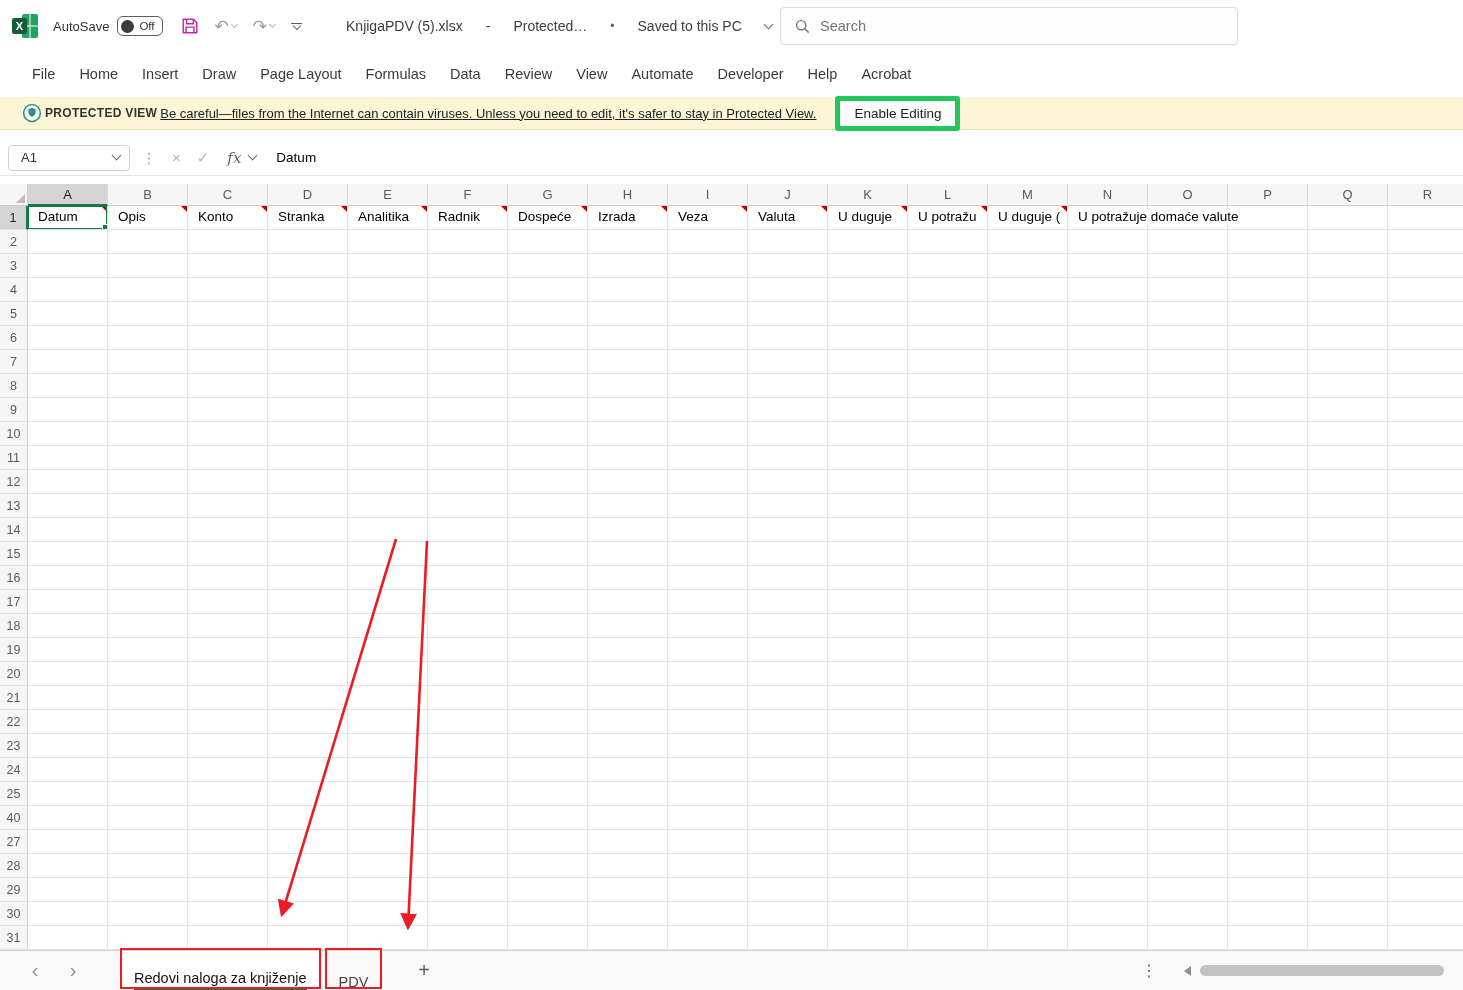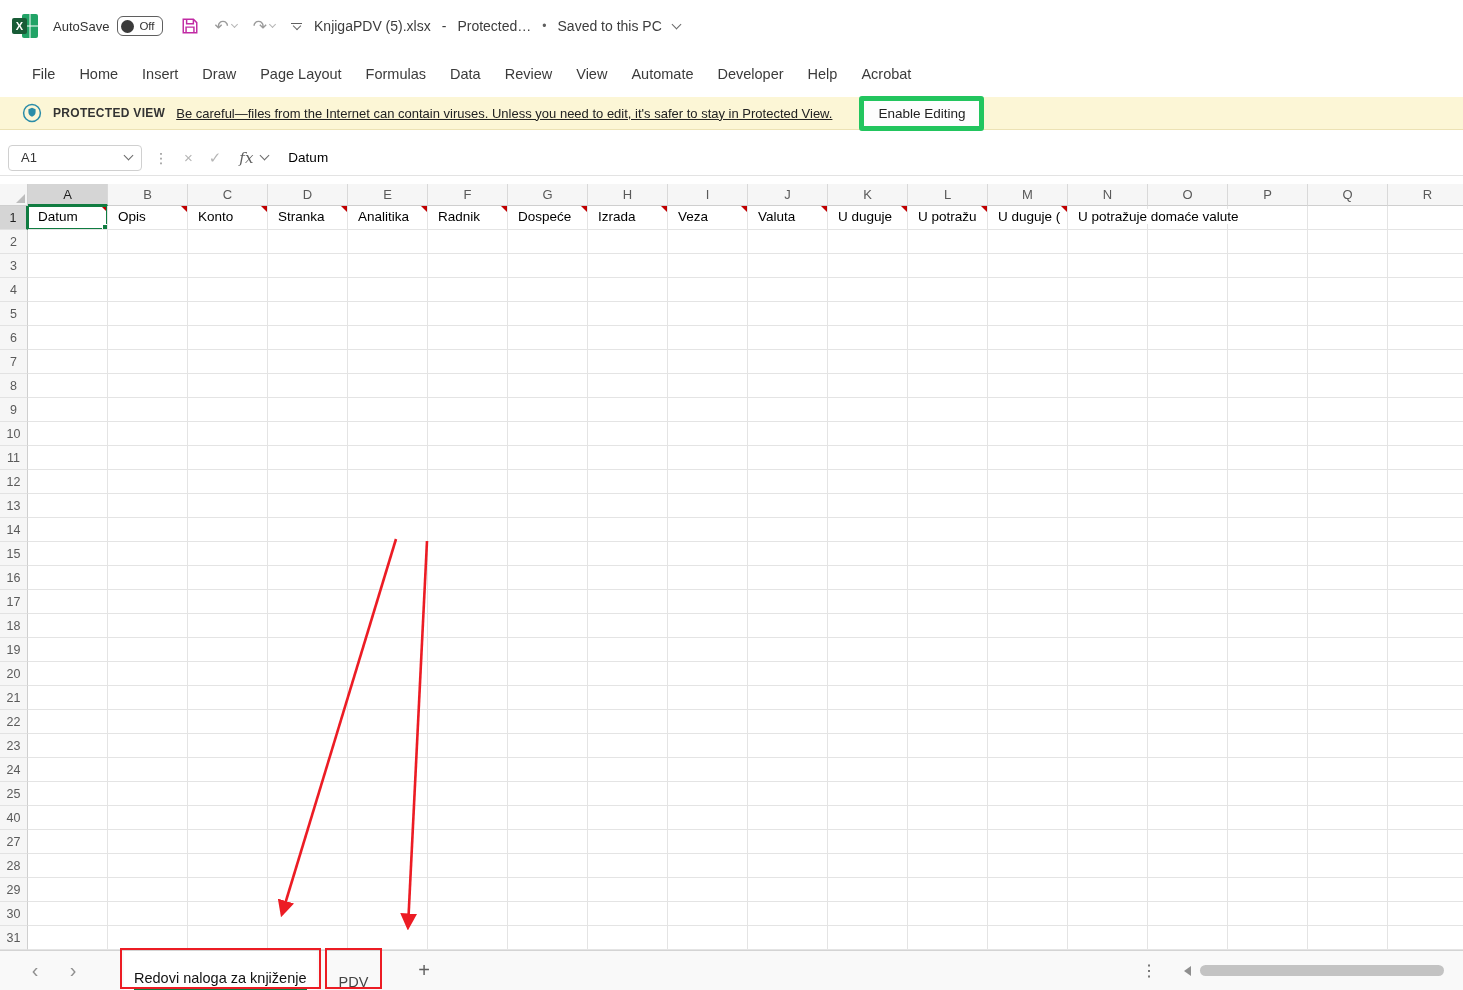--- a/index.html
+++ b/index.html
@@ -12,38 +12,38 @@
   .autosave-label{margin-left:14px;font-size:13px;color:#333}
   .autosave-toggle{display:flex;align-items:center;margin-left:8px;height:20px;border:1px solid #5f5f5f;border-radius:6px;padding:0 7px 0 3px;gap:5px;background:#fff;cursor:pointer}
   .toggle-knob{width:13px;height:13px;border-radius:50%;background:#3b3b3b}
   .toggle-label{font-size:11.5px;color:#333}
   .qat-btn{display:flex;align-items:center;gap:3px;margin-left:16px;color:#9b9b9b;font-size:17px;line-height:1}
   .save-btn{margin-left:18px;display:flex;align-items:center}
   .chev{display:inline-block;width:7px;height:7px;border-right:1.5px solid #6a6a6a;border-bottom:1.5px solid #6a6a6a;transform:rotate(45deg);margin-top:-4px}
   .chev.small{width:5px;height:5px;border-color:#b5b5b5}
   .qat-more{display:flex;flex-direction:column;align-items:center;margin-left:16px}
   .qat-more .bar{width:11px;border-top:1.6px solid #5f5f5f;margin-bottom:3px}
-  .doc-title{display:flex;align-items:center;gap:11px;margin-left:12px;font-size:14px;color:#3d3d3d;white-space:nowrap}
+  .doc-title{display:flex;align-items:center;gap:23px;margin-left:44px;font-size:14px;color:#3d3d3d;white-space:nowrap}
   .doc-title .bullet{color:#5f5f5f;font-size:12px}
   .search-box{position:absolute;left:780px;top:7px;width:458px;height:38px;border:1px solid #dcdcdc;border-radius:4px;background:#fdfdfd;display:flex;align-items:center;padding-left:14px;gap:10px;box-shadow:0 1px 2px rgba(0,0,0,.04)}
   .search-box input{border:none;outline:none;background:transparent;font-size:14.5px;color:#616161;width:90%;font-family:"Liberation Sans",sans-serif}
 
   
   .menubar{position:absolute;top:52px;left:0;width:100%;height:45px;display:flex;align-items:center;padding-left:20px;background:#fff}
   .menu-tab{padding:0 12px;font-size:14.5px;color:#3b3b3b;cursor:pointer;line-height:45px}
 
   
-  .banner{position:absolute;top:97px;left:0;width:100%;height:33px;background:#fcf6d6;border-bottom:1px solid #ece2b5;display:flex;align-items:center;padding-left:22px;gap:11px}
+  .banner{position:absolute;top:97px;left:0;width:100%;height:33px;background:#fcf6d6;border-bottom:1px solid #ece2b5;display:flex;align-items:center;padding-left:22px;gap:3px}
   .banner-label{font-size:12px;font-weight:bold;letter-spacing:.3px;color:#333;white-space:nowrap}
   .banner-msg{font-size:13px;color:#222;text-decoration:underline;white-space:nowrap;cursor:pointer}
   .banner-btn{margin-left:16px;padding:5px 14px;background:#fdfdfd;border:5px solid #22c55e;border-radius:3px;font-size:13.5px;color:#222;cursor:pointer;white-space:nowrap}
 
   
   .formula{position:absolute;top:140px;left:0;width:100%;height:36px;display:flex;align-items:center;padding-left:8px;border-bottom:1px solid #e3e3e3;background:#fff}
-  .name-box{width:134px;height:26px;border:1px solid #d0d0d0;border-radius:4px;display:flex;align-items:center;justify-content:space-between;padding:0 9px 0 12px;font-size:13px;color:#333;cursor:pointer}
+  .name-box{width:122px;height:26px;border:1px solid #d0d0d0;border-radius:4px;display:flex;align-items:center;justify-content:space-between;padding:0 9px 0 12px;font-size:13px;color:#333;cursor:pointer}
   .fb-sep{margin-left:12px;color:#8f8f8f;font-size:14px}
   .fb-icon{margin-left:16px;font-size:15px;color:#b5b5b5;cursor:default}
   .fb-fx{margin-left:18px;font-family:"DejaVu Serif",serif;font-style:italic;font-size:15px;color:#5f5f5f}
   .fb-chev{margin-left:8px}
   .fb-value{margin-left:20px;font-size:13.5px;color:#000}
 
   
   .grid{position:absolute;top:184px;left:0;width:1468px}
   .colhdrs{display:flex;height:22px}
   .corner{width:28px;flex:none;background:#f6f6f6;border-right:1px solid #cfcfcf;border-bottom:1px solid #cfcfcf;position:relative}
@@ -114,20 +114,27 @@
     <span class="chev" style="width:6px;height:6px"></span>
   </div>
   <div class="doc-title">
     <span>KnjigaPDV (5).xlsx</span>
     <span>-</span>
     <span>Protected…</span>
     <span class="bullet">•</span>
     <span>Saved to this PC</span>
     <span class="chev"></span>
   </div>
+  <div class="search-box">
+    <svg width="15" height="15" viewBox="0 0 15 15">
+      <circle cx="6.2" cy="6.2" r="4.6" fill="none" stroke="#757575" stroke-width="1.4"></circle>
+      <line x1="9.8" y1="9.8" x2="13.6" y2="13.6" stroke="#757575" stroke-width="1.4"></line>
+    </svg>
+    <input readonly="" placeholder="Search" style="">
+  </div>
 </div>
 
 <div class="menubar" id="menu-tabs">
     <div class="menu-tab">File</div>
     <div class="menu-tab">Home</div>
     <div class="menu-tab">Insert</div>
     <div class="menu-tab">Draw</div>
     <div class="menu-tab">Page Layout</div>
     <div class="menu-tab">Formulas</div>
     <div class="menu-tab">Data</div>

